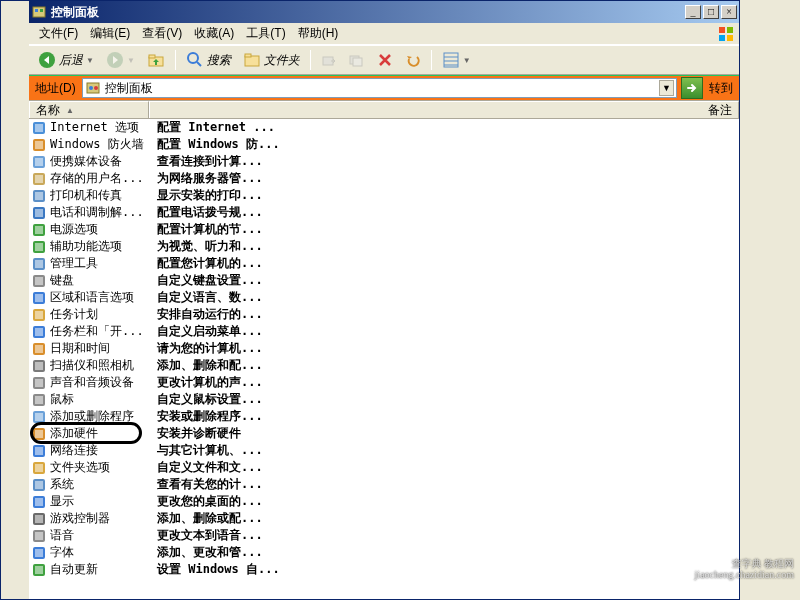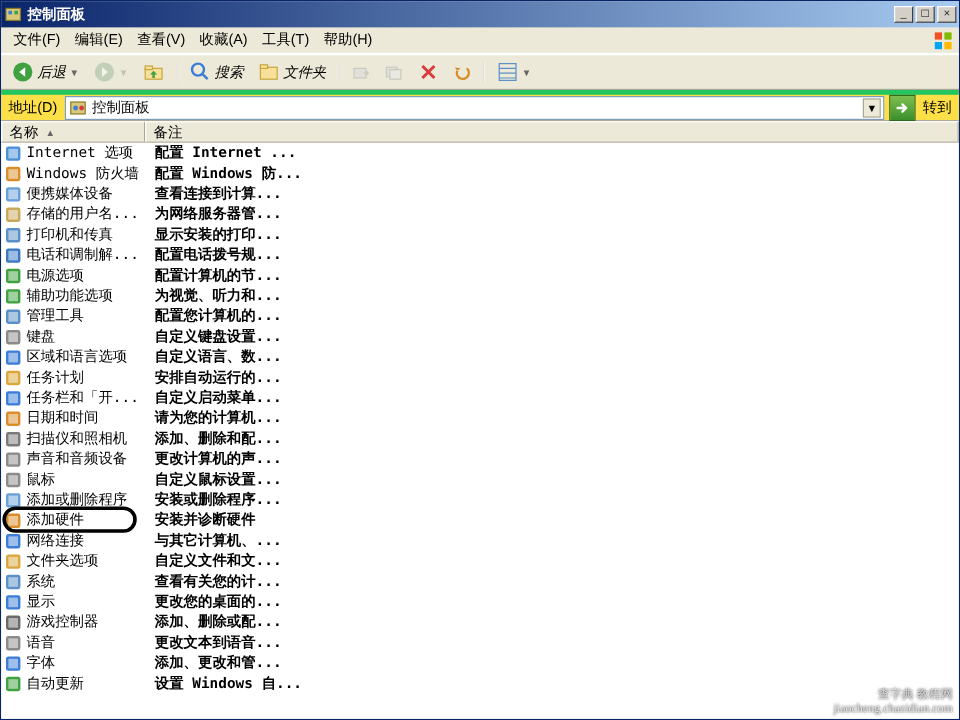--- a/index.html
+++ b/index.html
@@ -1,50 +1,50 @@
 <!DOCTYPE html>
 <html><head>
 <meta charset="utf-8">
 <style>
 * { box-sizing: border-box; margin: 0; padding: 0; }
 body { font-family: "Microsoft YaHei", "SimSun", Tahoma, sans-serif; font-size: 12px; background: #ECE9D8; width: 800px; height: 600px; overflow: hidden; position: relative; }
-.window { width: 800px; height: 600px; border: 1px solid #0A246A; display: flex; flex-direction: column; background: #ECE9D8; }
+.window { width: 740px; height: 600px; border: 1px solid #0A246A; display: flex; flex-direction: column; background: #ECE9D8; padding-left: 28px; }
 .titlebar { height: 22px; background: linear-gradient(to right, #0A246A, #A6CAF0); color: #fff; display: flex; align-items: center; padding: 0 2px; }
 .titlebar .ticon { width: 16px; height: 16px; margin-right: 4px; display: inline-flex; align-items: center; justify-content: center; }
 .titlebar .title { flex: 1; font-weight: bold; font-size: 12px; }
 .winbtns { display: flex; gap: 2px; }
 .winbtn { width: 16px; height: 14px; background: #D4D0C8; border: 1px solid #fff; border-right-color: #404040; border-bottom-color: #404040; font-size: 10px; line-height: 12px; text-align: center; color: #000; cursor: default; font-family: Tahoma; }
 .menubar { height: 22px; background: #ECE9D8; display: flex; align-items: center; padding: 0 4px; border-bottom: 1px solid #fff; position: relative; }
 .menubar .menu { padding: 2px 6px; cursor: default; }
 .menubar .logo { position: absolute; right: 2px; top: 0; width: 22px; height: 22px; display: flex; align-items: center; justify-content: center; }
 .toolbar { height: 30px; background: #ECE9D8; display: flex; align-items: center; padding: 0 4px; gap: 2px; border-top: 1px solid #fff; border-bottom: 1px solid #aca899; }
 .tbtn { height: 24px; padding: 0 4px; display: inline-flex; align-items: center; gap: 3px; cursor: default; border: 1px solid transparent; font-style: italic; }
 .tbtn.disabled { opacity: 0.5; }
 .sep { width: 1px; height: 20px; background: #aca899; margin: 0 3px; border-right: 1px solid #fff; }
-.addrbar { height: 26px; background: #fde047; display: flex; align-items: center; padding: 0 4px; gap: 4px; border-top: 4px solid #22c55e; border-bottom: 1px solid #aca899; }
+.addrbar { height: 26px; background: #f97316; display: flex; align-items: center; padding: 0 4px; gap: 4px; border-top: 1px solid #22c55e; border-bottom: 1px solid #aca899; }
 .addrbar .lbl { padding: 0 2px; }
 .addrbar .combo { flex: 1; height: 20px; background: #fff; border: 1px solid #7F9DB9; display: flex; align-items: center; padding: 0 2px; gap: 4px; }
 .addrbar .combo .cico { width: 16px; height: 16px; }
 .addrbar .combo .ctxt { flex: 1; }
 .addrbar .combo .carrow { width: 15px; height: 16px; background: #ECE9D8; border: 1px solid #ACA899; text-align: center; font-size: 9px; line-height: 14px; }
 .gobtn { height: 22px; width: 22px; background: linear-gradient(#7EBF4F,#3B8F2E); border: 1px solid #2E6B1F; display: flex; align-items: center; justify-content: center; }
 .gobtn svg { display: block; }
 .gotxt { padding: 0 2px; }
 .listhdr { height: 18px; background: #ECE9D8; display: flex; border-bottom: 1px solid #aca899; }
 .hcell { border-right: 1px solid #aca899; border-top: 1px solid #fff; border-left: 1px solid #fff; padding: 1px 6px; cursor: default; display: flex; align-items: center; font-size: 12px; }
 .hcell.c1 { width: 120px; text-align: center; }
-.hcell.c2 { flex: 1; }
+.hcell.c2 { flex: 1; justify-content: flex-end; }
 .sortarrow { margin-left: 6px; font-size: 8px; color: #666; }
 .listarea { flex: 1; background: #fff; overflow: hidden; position: relative; }
 .row { height: 17px; display: flex; align-items: center; padding-left: 2px; }
 .row .rico { width: 16px; height: 16px; margin-right: 3px; flex-shrink: 0; }
 .row .rname { width: 99px; white-space: nowrap; overflow: hidden; font-family: "SimSun", monospace; font-size: 12px; }
 .row .rdesc { white-space: nowrap; overflow: hidden; font-family: "SimSun", monospace; font-size: 12px; padding-left: 8px; font-weight: bold; }
 .highlight-ring { position: absolute; border: 3px solid #000; border-radius: 14px; pointer-events: none; }
-.watermark { position: absolute; right: 6px; bottom: 4px; font-size: 10px; color: rgba(255,255,255,0.7); text-shadow: 0 0 2px #000; font-family: Tahoma; text-align: right; line-height: 11px; }
+.watermark { position: absolute; right: 6px; bottom: 20px; font-size: 10px; color: rgba(255,255,255,0.7); text-shadow: 0 0 2px #000; font-family: Tahoma; text-align: right; line-height: 11px; }
 .ico { display: inline-block; vertical-align: middle; }
 </style>
 </head>
 <body>
 
 <div class="window">
   <div class="titlebar">
     <span class="ticon">
       <svg width="16" height="16">
           <rect x="2" y="3" width="12" height="10" fill="#D8C97A" stroke="#8A7A2A"></rect>

